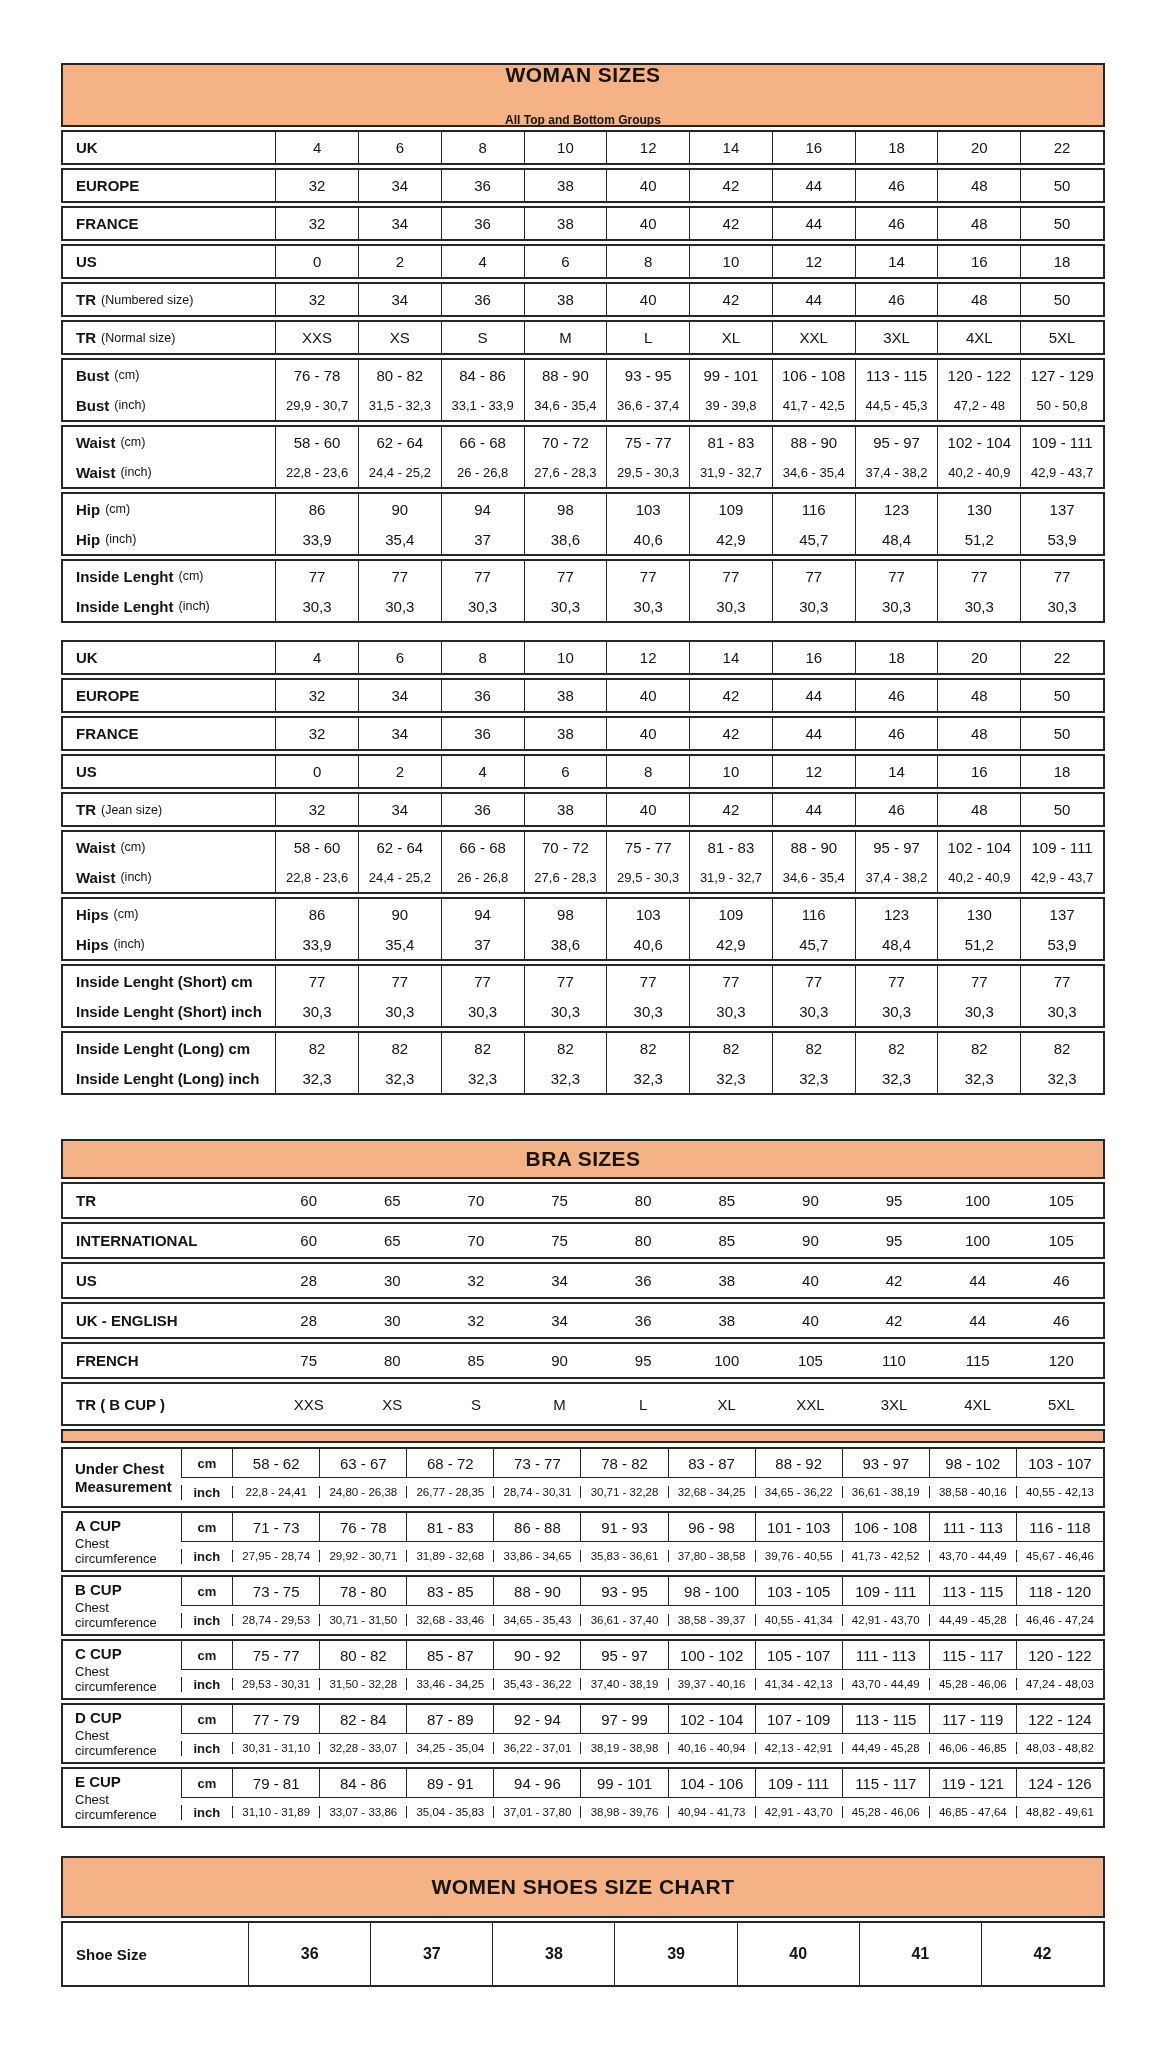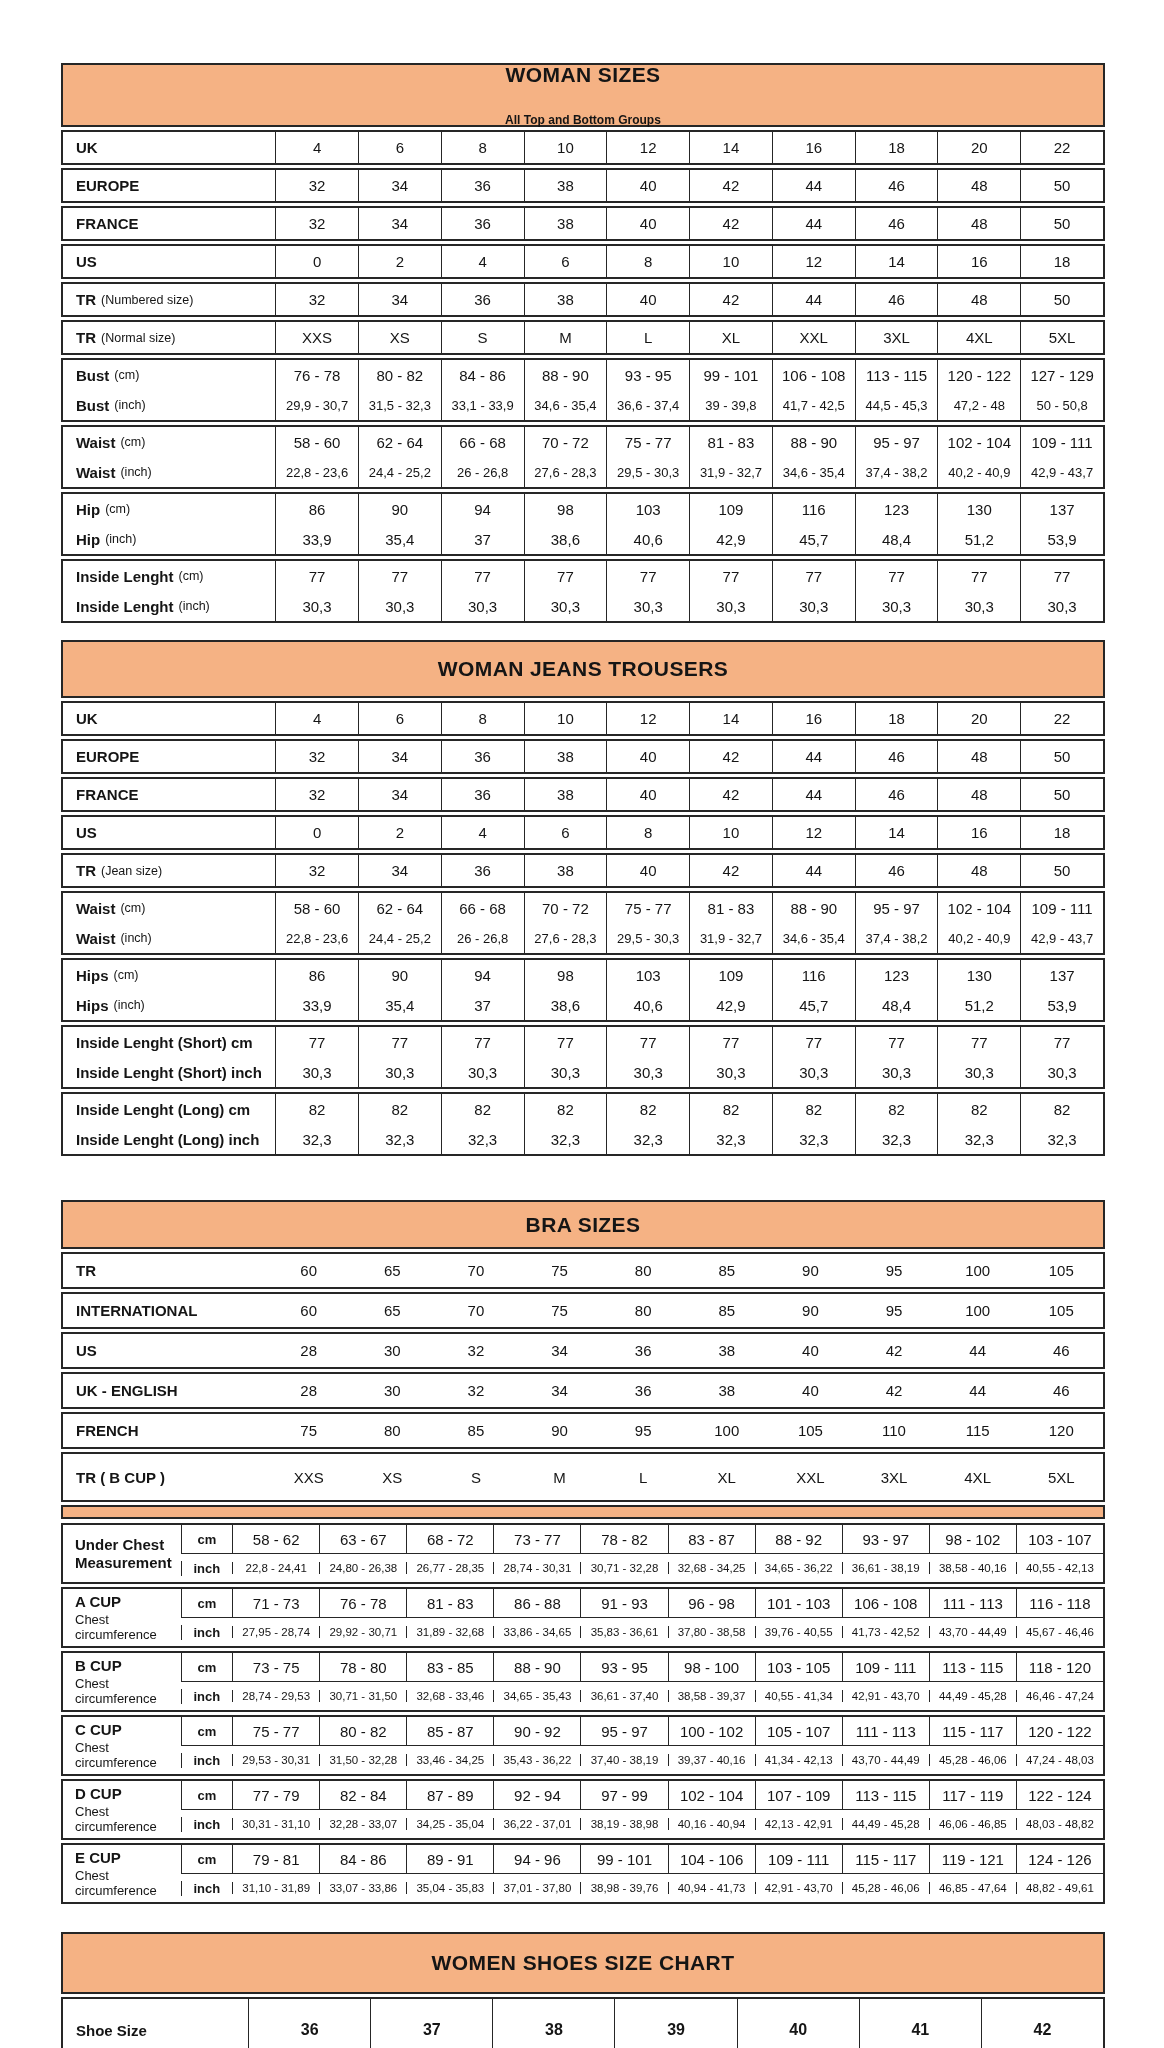--- a/index.html
+++ b/index.html
@@ -284,23 +284,20 @@
             <div class="cell">30,3</div>
             <div class="cell">30,3</div>
             <div class="cell">30,3</div>
             <div class="cell">30,3</div>
             <div class="cell">30,3</div>
             <div class="cell">30,3</div>
           </div>
         </div>
       </div>
       <div class="tbl" style="margin-bottom: 44px;">
-        <div class="tbl-head" style="height: 58px;">
-          <div class="tbl-title">WOMAN JEANS TROUSERS</div>
-        </div>
         <div class="grp">
           <div class="row" style="height: 31px;">
             <div class="lbl" style="width: 20.4%;">
               <span class="lbl-main">UK</span>
             </div>
             <div class="cell">4</div>
             <div class="cell">6</div>
             <div class="cell">8</div>
             <div class="cell">10</div>
             <div class="cell">12</div>
@@ -507,21 +504,21 @@
             <div class="cell">32,3</div>
             <div class="cell">32,3</div>
             <div class="cell">32,3</div>
             <div class="cell">32,3</div>
             <div class="cell">32,3</div>
             <div class="cell">32,3</div>
           </div>
         </div>
       </div>
       <div class="tbl" style="margin-bottom: 28px;">
-        <div class="tbl-head" style="height: 49px;">
+        <div class="tbl-head" style="height: 40px;">
           <div class="tbl-title">BRA SIZES</div>
         </div>
         <div class="grp nocols">
           <div class="row" style="height: 33px;">
             <div class="lbl" style="width: 19.6%;">
               <span class="lbl-main">TR</span>
             </div>
             <div class="cell">60</div>
             <div class="cell">65</div>
             <div class="cell">70</div>
@@ -596,21 +593,21 @@
             <div class="cell">90</div>
             <div class="cell">95</div>
             <div class="cell">100</div>
             <div class="cell">105</div>
             <div class="cell">110</div>
             <div class="cell">115</div>
             <div class="cell">120</div>
           </div>
         </div>
         <div class="grp nocols">
-          <div class="row" style="height: 46px;">
+          <div class="row" style="height: 40px;">
             <div class="lbl" style="width: 19.6%;">
               <span class="lbl-main">TR ( B CUP )</span>
             </div>
             <div class="cell">XXS</div>
             <div class="cell">XS</div>
             <div class="cell">S</div>
             <div class="cell">M</div>
             <div class="cell">L</div>
             <div class="cell">XL</div>
             <div class="cell">XXL</div>

